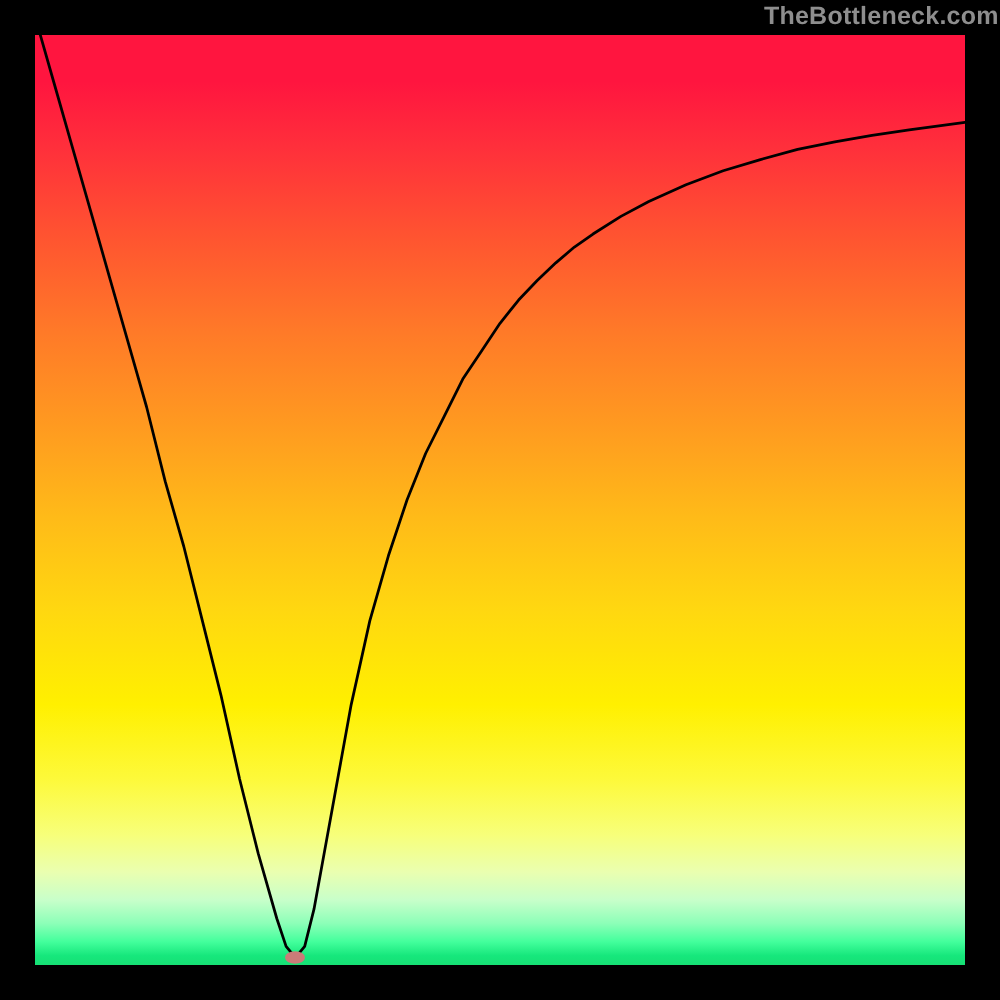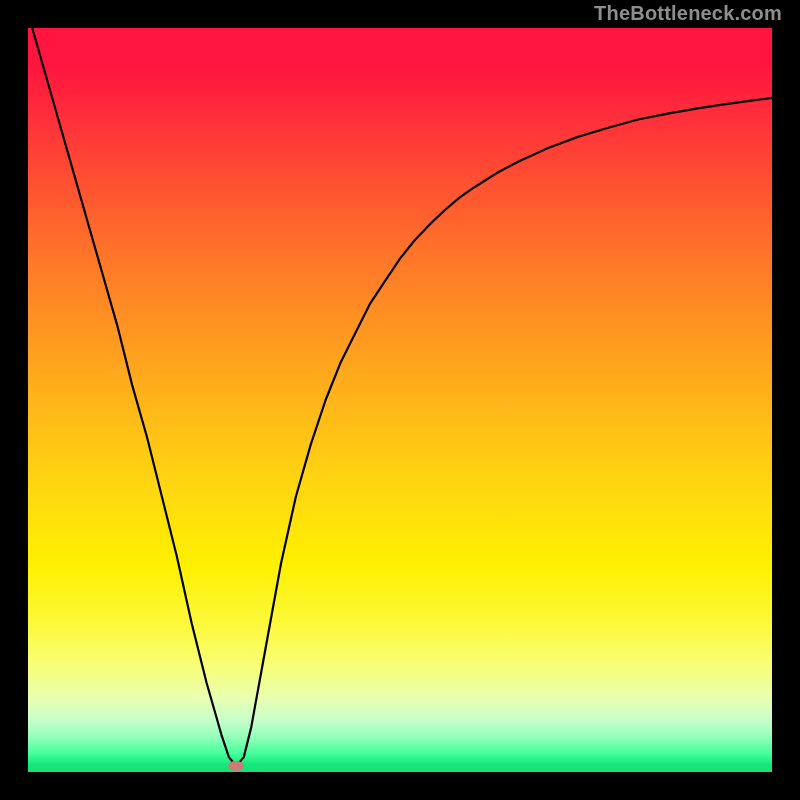--- a/index.html
+++ b/index.html
@@ -52,21 +52,21 @@
   .minimum-dot {
     position: absolute;
     width: 16px;
     height: 10px;
     border-radius: 50%;
     background: #cb7b78;
   }
   .watermark {
     position: absolute;
     top: 2px;
-    right: 18px;
+    right: 1px;
     font-family: Arial, Helvetica, sans-serif;
     font-size: 20px;
     font-weight: 600;
     color: #8e8e8e;
     letter-spacing: 0.2px;
     user-select: none;
   }
 </style>
 </head>
 <body>

